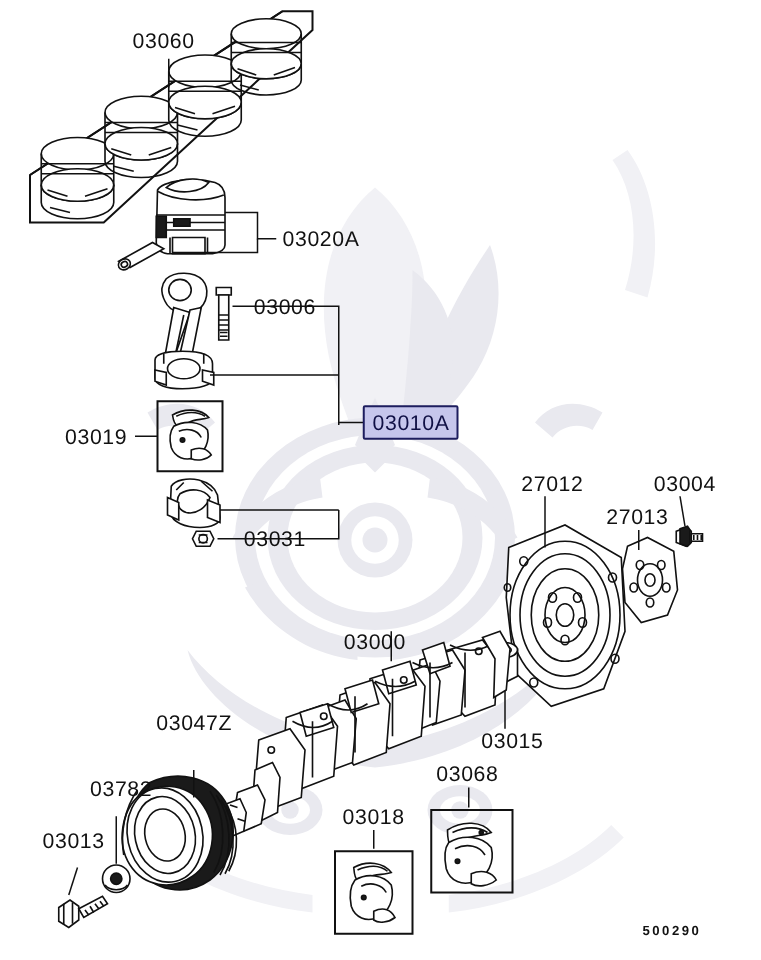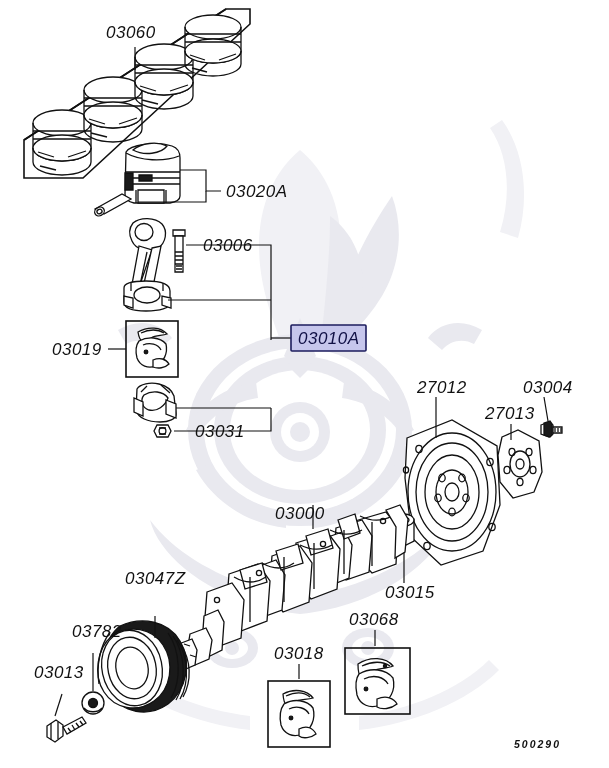--- a/index.html
+++ b/index.html
@@ -1,18 +1,18 @@
 <!DOCTYPE html>
 <html><head>
 <meta charset="utf-8">
 <style>
   html,body{margin:0;padding:0;background:#ffffff;}
   body{width:609px;height:768px;position:relative;overflow:hidden;
        font-family:"Liberation Sans","DejaVu Sans",sans-serif;}
-  #stage{position:absolute;inset:0;width:486px;height:768px;font-style:italic;}
+  #stage{position:absolute;inset:0;width:486px;height:768px;}
   svg{display:block;}
   .lbl{font-family:"Liberation Sans","DejaVu Sans",sans-serif;font-size:17px;fill:#111;letter-spacing:.5px;}
   .lbl-sm{font-family:"Liberation Sans","DejaVu Sans",sans-serif;font-size:10.5px;fill:#111;letter-spacing:2px;font-weight:bold;}
   .ln{stroke:#111;stroke-width:1.2;fill:none;}
   .pt{stroke:#111;stroke-width:1.3;fill:none;}
   .pt-f{stroke:#111;stroke-width:1.3;fill:#fff;}
   .pt-d{stroke:#111;stroke-width:1.3;fill:#1a1a1a;}
   .box{stroke:#111;stroke-width:1.6;fill:none;}
   .wm{fill:#e9e9ef;stroke:none;}
   .wm2{fill:#f1f1f5;stroke:none;}

